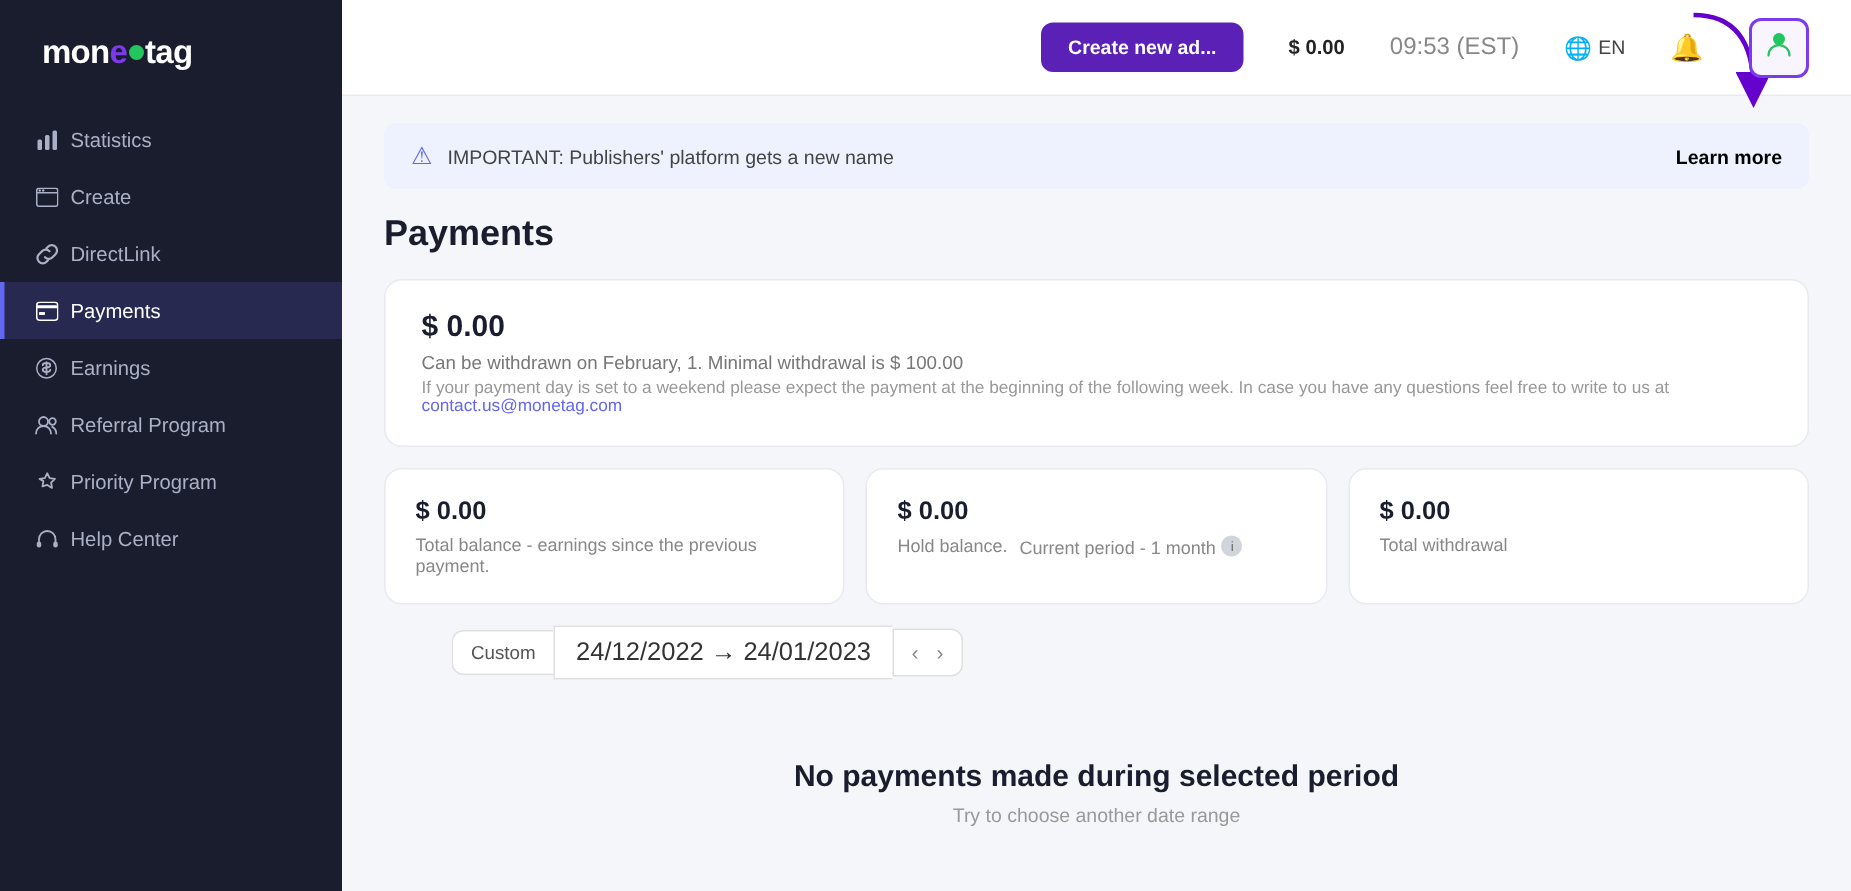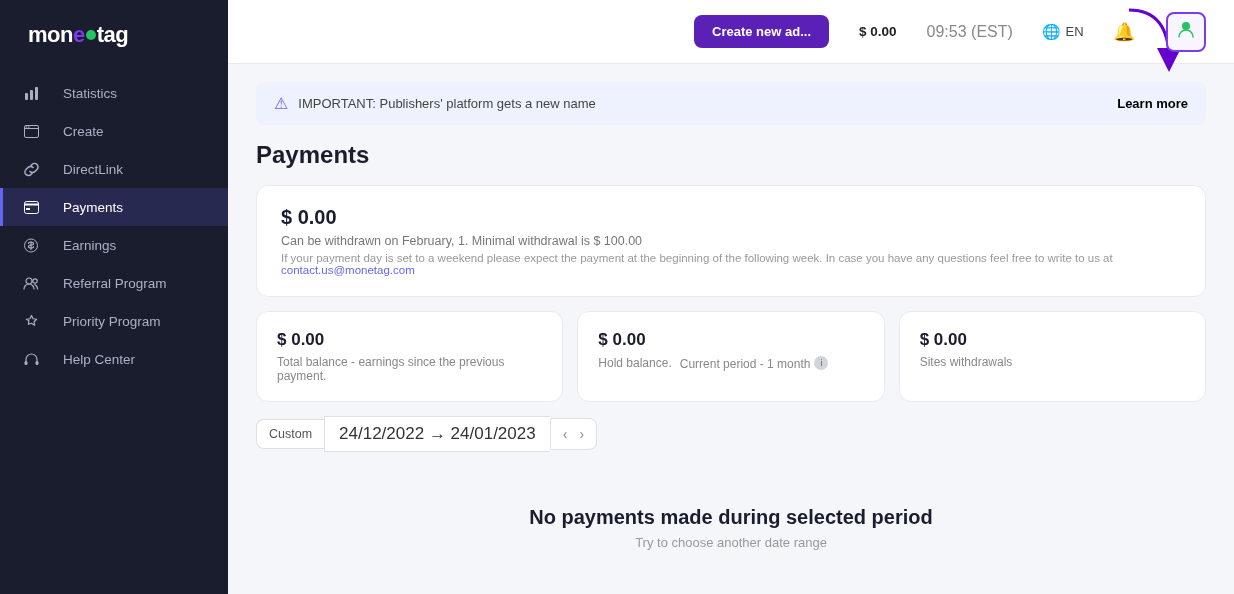--- a/index.html
+++ b/index.html
@@ -43,21 +43,21 @@
     }
     .sidebar-nav {
       display: flex;
       flex-direction: column;
       padding: 8px 0;
       flex: 1;
     }
     .nav-item {
       display: flex;
       align-items: center;
-      gap: 24px;
+      gap: 8px;
       padding: 11px 20px;
       cursor: pointer;
       color: #aab0c6;
       font-size: 13.5px;
       font-weight: 500;
       border-left: 3px solid transparent;
       transition: background 0.15s;
     }
     .nav-item.active {
       background: rgba(99,102,241,0.18);
@@ -258,20 +258,21 @@
       font-size: 9px;
       color: #666;
     }
 
     
     .date-range-bar {
       display: flex;
       align-items: center;
       gap: 0;
       margin-bottom: 24px;
+      margin-left: 45px;
     }
     .date-label {
       background: #fff;
       border: 1px solid #e0e0e0;
       border-right: none;
       border-radius: 8px 0 0 8px;
       padding: 7px 12px;
       font-size: 12.5px;
       color: #555;
     }
@@ -478,21 +479,21 @@
         <div class="stat-amount">$ 0.00</div>
         <div class="stat-label">
           <span>Hold balance.</span>
             <br>
           <span style="margin-top:2px;display:inline-block;">Current period - 1 month</span>
           <span class="info-icon">i</span>
         </div>
       </div>
       <div class="stat-card">
         <div class="stat-amount">$ 0.00</div>
-        <div class="stat-label">Sites withdrawals</div>
+        <div class="stat-label">Total withdrawal</div>
       </div>
     </div>
 
     <div class="date-range-bar">
       <span class="date-label">Custom</span>
       <span class="date-value">24/12/2022 → 24/01/2023</span>
       <div class="date-nav">
         <button class="date-nav-btn">‹</button>
         <button class="date-nav-btn">›</button>
       </div>

